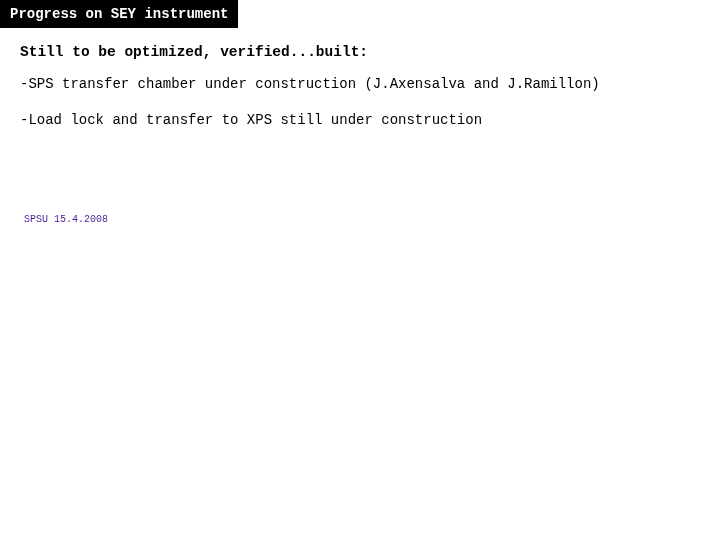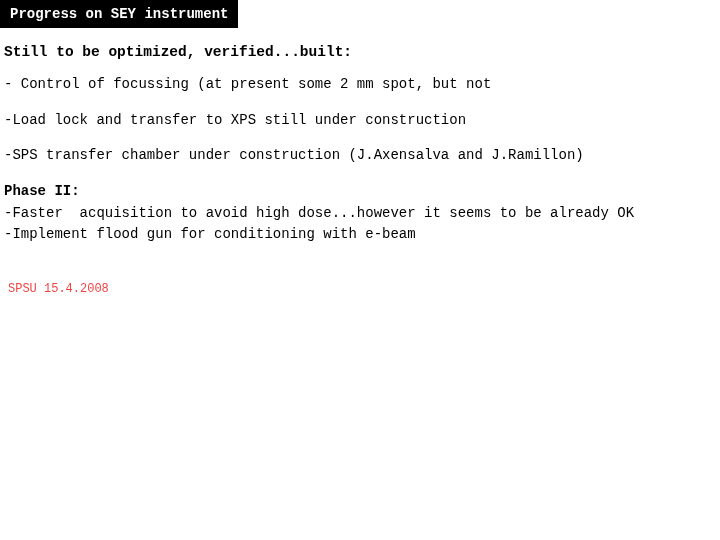--- a/index.html
+++ b/index.html
@@ -20,21 +20,21 @@
     .title-bar {
       background-color: #000000;
       color: #ffffff;
       padding: 6px 10px;
       font-size: 14px;
       font-weight: bold;
       display: inline-block;
     }
 
     .content {
-      padding: 16px 4px;
+      padding: 16px 20px;
     }
 
     .subtitle {
       font-size: 14.5px;
       font-weight: bold;
       margin-bottom: 14px;
     }
 
     .bullet-group {
       margin-bottom: 14px;
@@ -48,55 +48,49 @@
     .indent-line {
       padding-left: 70px;
     }
 
     .phase-title {
       font-weight: bold;
       margin-top: 4px;
     }
 
     .footer {
-      margin-top: 36px;
+      margin-top: 83px;
       padding-left: 4px;
-      font-size: 12px;
-      color: #ef4444;
+      font-size: 10px;
+      color: #4c1d95;
     }
   </style>
 </head>
 <body>
 
 
 
 <div class="title-bar">
   <span>Progress on SEY instrument</span>
 </div>
 
 <div class="content">
 
   <div class="subtitle">Still to be optimized, verified...built:</div>
 
   <div class="bullet-group">
-    <p>- Control of focussing (at present some 2 mm spot, but not</p>
-  </div>
-
-  <div class="bullet-group">
-    <p>-Load lock and transfer to XPS still under construction</p>
   </div>
 
   <div class="bullet-group">
     <p>-SPS transfer chamber under construction (J.Axensalva and J.Ramillon)</p>
   </div>
 
   <div class="bullet-group">
-    <p class="phase-title">Phase II:</p>
-    <p>-Faster &nbsp;acquisition to avoid high dose...however it seems to be already OK</p>
-    <p>-Implement flood gun for conditioning with e-beam</p>
+    <p>-Load lock and transfer to XPS still under construction</p>
   </div>
+
 
   <div class="footer">SPSU 15.4.2008</div>
 
 </div>
 
 
 
 
 </body></html>

